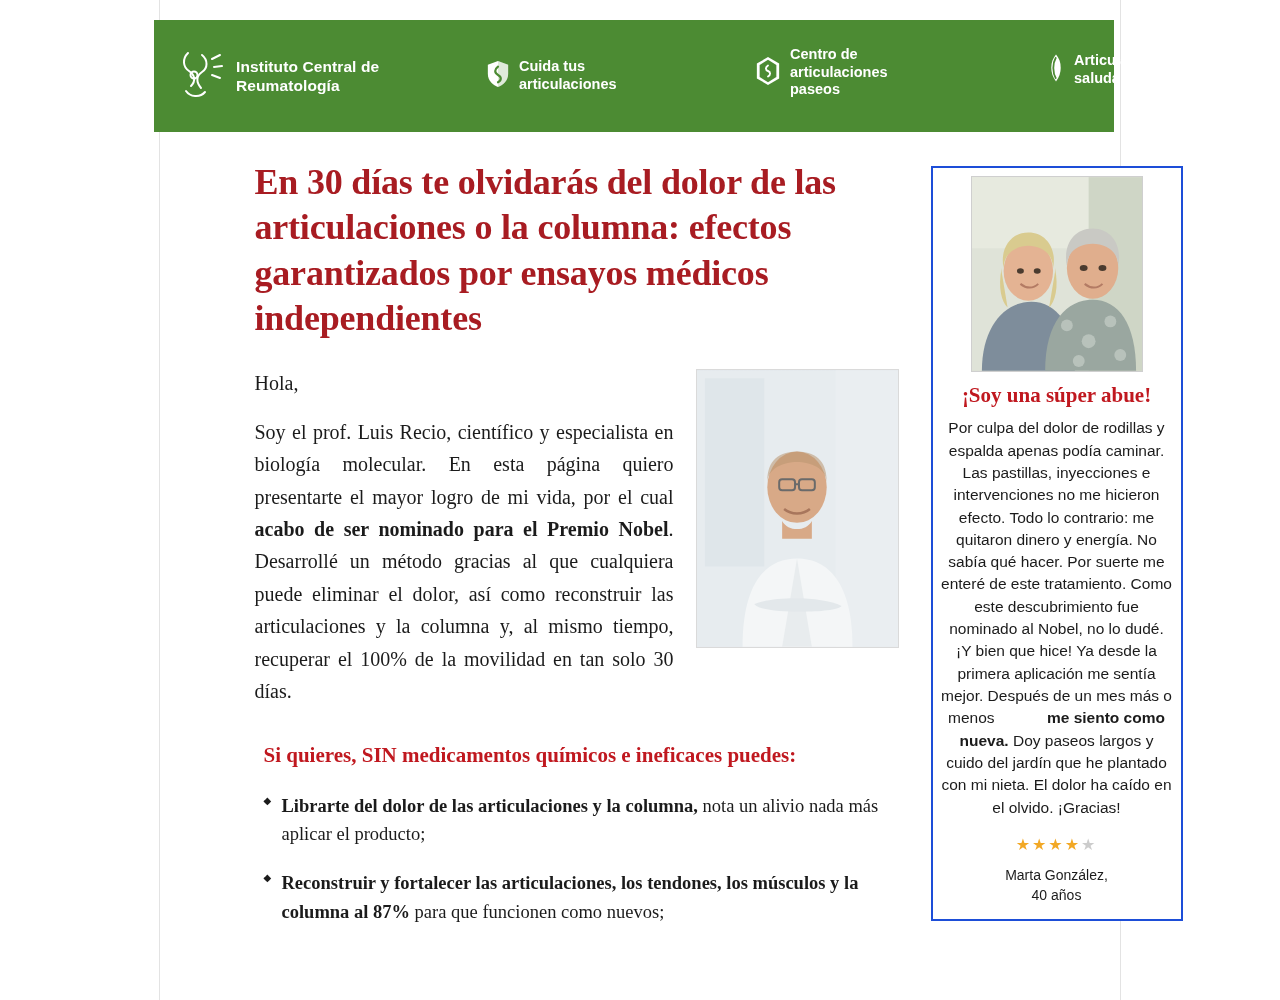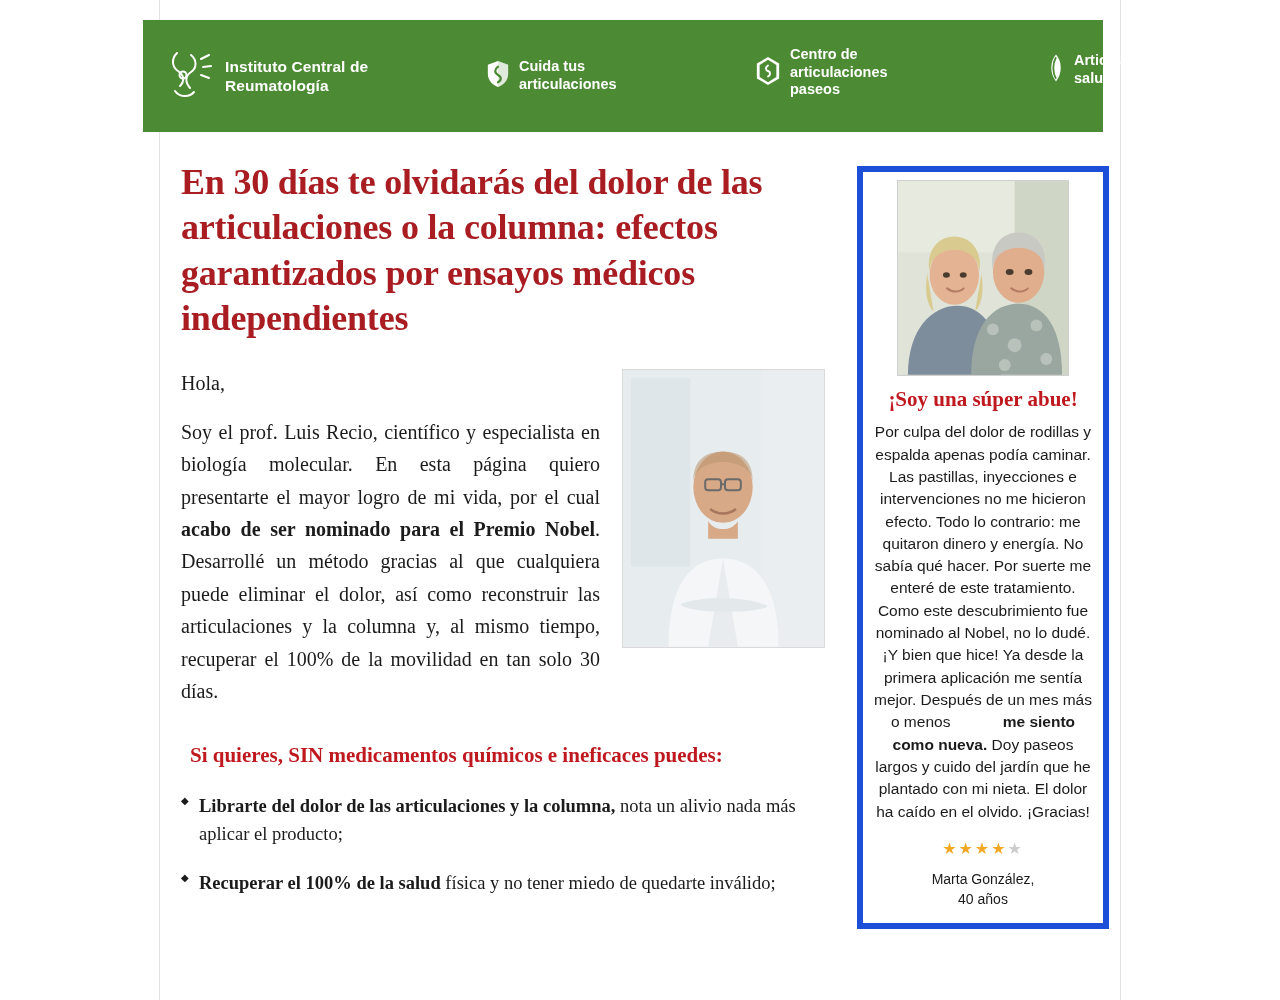--- a/index.html
+++ b/index.html
@@ -25,21 +25,21 @@
     min-height: 1000px;
     background: #ffffff;
     border-left: 1px solid #e3e3e3;
     border-right: 1px solid #e3e3e3;
     box-sizing: border-box;
   }
 
   
   .header {
     position: absolute;
-    left: 143px;
+    left: 154px;
     top: 20px;
     width: 960px;
     height: 112px;
     background: #4c8b33;
     display: flex;
     align-items: center;
     box-sizing: border-box;
     padding: 0 16px 0 18px;
   }
   .brand {
@@ -79,20 +79,21 @@
   .f3 { position: absolute; left: 1047px; top: 52px; width: 160px; }
 
   
   .body-wrap {
     position: absolute;
     left: 159px;
     top: 132px;
     width: 1109px;
     display: flex;
     box-sizing: border-box;
+    justify-content: center;
   }
   .col-main {
     width: 690px;
     padding: 28px 24px 0 22px;
     box-sizing: border-box;
   }
   .col-side {
     width: 272px;
     padding: 34px 12px 0 8px;
     box-sizing: border-box;
@@ -134,21 +135,21 @@
     font-family: "Liberation Serif", serif;
     font-weight: bold;
     font-size: 21px;
     line-height: 1.35;
     margin: 34px 0 22px 9px;
     clear: both;
   }
 
   ul.benefits {
     list-style: none;
-    margin: 0;
+    margin: 9px;
     padding: 0;
   }
   ul.benefits li {
     position: relative;
     padding-left: 18px;
     margin-bottom: 20px;
     font-size: 18.5px;
     line-height: 1.55;
     color: #1b1b1b;
   }
@@ -157,21 +158,21 @@
     position: absolute;
     left: 0;
     top: 1px;
     font-size: 10px;
     color: #1b1b1b;
   }
   ul.benefits b { font-weight: bold; }
 
   
   .side-card {
-    border: 6px solid #1d4ed8;
+    border: 2px solid #1d4ed8;
     background: #ffffff;
     padding: 8px 8px 14px 8px;
     box-sizing: border-box;
     width: 252px;
   }
   .side-photo {
     width: 172px;
     height: 196px;
     margin: 0 auto 10px auto;
     border: 1px solid #cfcfcf;
@@ -310,21 +311,21 @@
 
       <div class="lede">
         <p>Hola,</p>
         <p><span>Soy el prof. Luis Recio, científico y especialista en biología molecular. En esta página quiero presentarte el mayor logro de mi vida, por el cual </span><b>acabo de ser nominado para el Premio Nobel</b><span>. Desarrollé un método gracias al que cualquiera puede eliminar el dolor, así como reconstruir las articulaciones y la columna y, al mismo tiempo, recuperar el 100% de la movilidad en tan solo 30 días.</span></p>
       </div>
 
       <h2 class="subhead">Si quieres, SIN medicamentos químicos e ineficaces puedes:</h2>
 
       <ul class="benefits">
         <li><b>Librarte del dolor de las articulaciones y la columna,</b><span> nota un alivio nada más aplicar el producto;</span></li>
-        <li><b>Recuperar el 100% de la salud</b><span> física y no tener miedo de quedarte inválido;</span></li>
+        <li><b>Reconstruir y fortalecer las articulaciones, los tendones, los músculos y la columna al 87%</b><span> para que funcionen como nuevos;</span></li>
       </ul>
     </div>
 
     <div class="col-side">
       <div class="side-card">
         <div class="side-photo">
           <svg viewBox="0 0 172 196" width="170" height="194" aria-hidden="true">
             <rect x="0" y="0" width="172" height="196" fill="#dfe3d8"></rect>
             <rect x="0" y="0" width="172" height="72" fill="#e7eadf"></rect>
             <rect x="118" y="0" width="54" height="196" fill="#cfd6c6"></rect>

